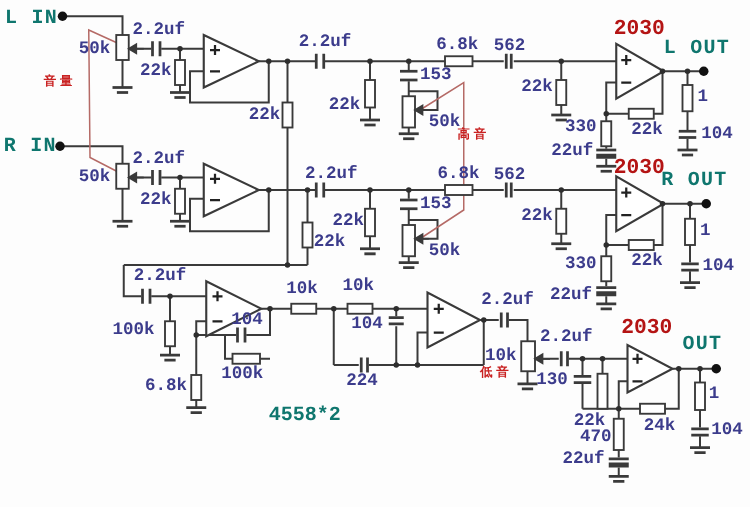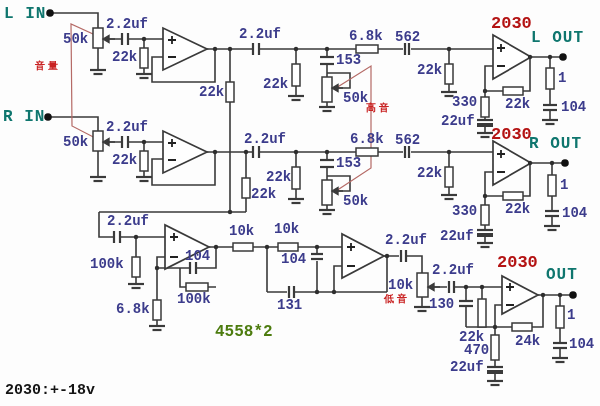--- a/index.html
+++ b/index.html
@@ -3,21 +3,21 @@
 <meta charset="utf-8">
 <style>
   html,body{margin:0;padding:0;background:#fff;}
   .stage{position:relative;width:600px;height:406px;background:#fdfdfd;overflow:hidden;
          font-family:"Liberation Mono","DejaVu Sans Mono",monospace;}
   .stage svg{position:absolute;left:0;top:0;}
   .lbl{position:absolute;line-height:1;white-space:pre;font-weight:bold;
        font-size:14px;color:#3c3c8c;}
   .io{font-size:16px;color:#0f766e;letter-spacing:1px;}
   .chip{font-size:17px;color:#b41414;}
-  .chipsm{font-size:16px;color:#4d7c0f;}
+  .chipsm{font-size:16px;color:#0f766e;}
   .cn{font-size:10px;color:#c92222;letter-spacing:3px;}
   .note{font-size:15px;color:#141414;}
   .wm{font-size:13px;color:#3c46d2;font-weight:bold;}
 </style>
 </head>
 <body>
 
 <div class="stage">
 
 <svg width="600" height="406" viewBox="0 0 600 406">
@@ -331,21 +331,20 @@
 
   <span class="lbl cn" style="left:35px;top:62px">音量</span>
   <span class="lbl cn" style="left:366px;top:104px">高音</span>
   <span class="lbl cn" style="left:384px;top:295px">低音</span>
 
   <span class="lbl chip" style="left:491px;top:15px">2030</span>
   <span class="lbl chip" style="left:491px;top:126px">2030</span>
   <span class="lbl chip" style="left:497px;top:254px">2030</span>
   <span class="lbl chipsm" style="left:215px;top:324px">4558*2</span>
 
-  <span class="lbl note" style="left:5px;top:383px">2030:+-18v</span>
 
   <span class="lbl" style="left:63px;top:32px">50k</span>
   <span class="lbl" style="left:106px;top:17px">2.2uf</span>
   <span class="lbl" style="left:112px;top:50px">22k</span>
   <span class="lbl" style="left:239px;top:27px">2.2uf</span>
   <span class="lbl" style="left:199px;top:85px">22k</span>
   <span class="lbl" style="left:263px;top:77px">22k</span>
   <span class="lbl" style="left:336px;top:53px">153</span>
   <span class="lbl" style="left:343px;top:91px">50k</span>
   <span class="lbl" style="left:349px;top:29px">6.8k</span>
@@ -375,21 +374,21 @@
   <span class="lbl" style="left:440px;top:229px">22uf</span>
 
   <span class="lbl" style="left:107px;top:214px">2.2uf</span>
   <span class="lbl" style="left:90px;top:257px">100k</span>
   <span class="lbl" style="left:185px;top:249px">104</span>
   <span class="lbl" style="left:177px;top:292px">100k</span>
   <span class="lbl" style="left:116px;top:302px">6.8k</span>
   <span class="lbl" style="left:229px;top:224px">10k</span>
   <span class="lbl" style="left:274px;top:222px">10k</span>
   <span class="lbl" style="left:281px;top:252px">104</span>
-  <span class="lbl" style="left:277px;top:298px">131</span>
+  <span class="lbl" style="left:277px;top:298px">224</span>
   <span class="lbl" style="left:385px;top:233px">2.2uf</span>
   <span class="lbl" style="left:388px;top:278px">10k</span>
   <span class="lbl" style="left:432px;top:263px">2.2uf</span>
   <span class="lbl" style="left:429px;top:297px">130</span>
   <span class="lbl" style="left:459px;top:330px">22k</span>
   <span class="lbl" style="left:464px;top:343px">470</span>
   <span class="lbl" style="left:450px;top:360px">22uf</span>
   <span class="lbl" style="left:515px;top:334px">24k</span>
   <span class="lbl" style="left:567px;top:308px">1</span>
   <span class="lbl" style="left:569px;top:337px">104</span>

